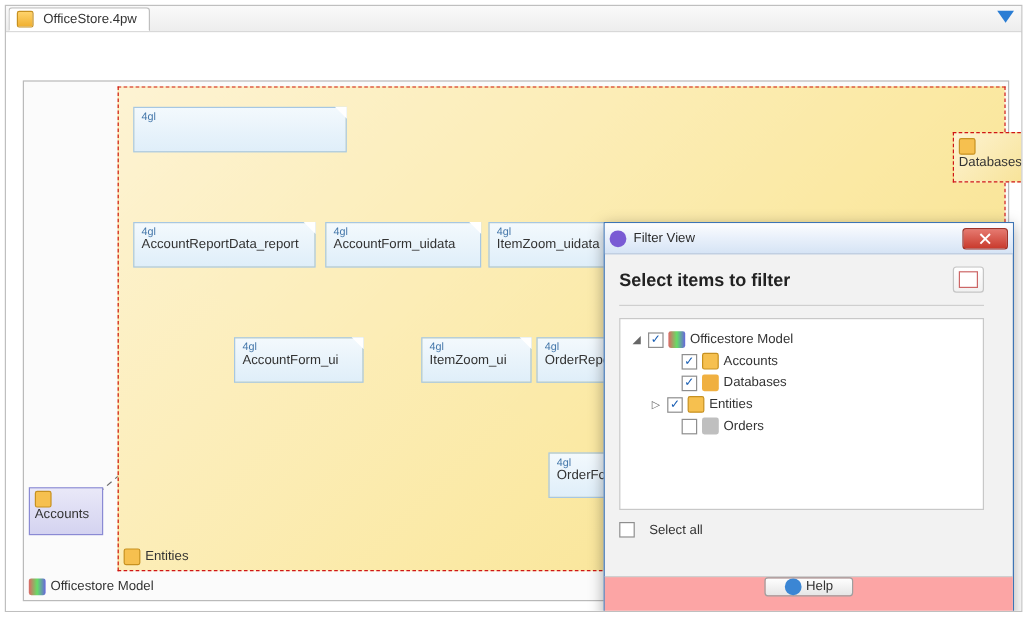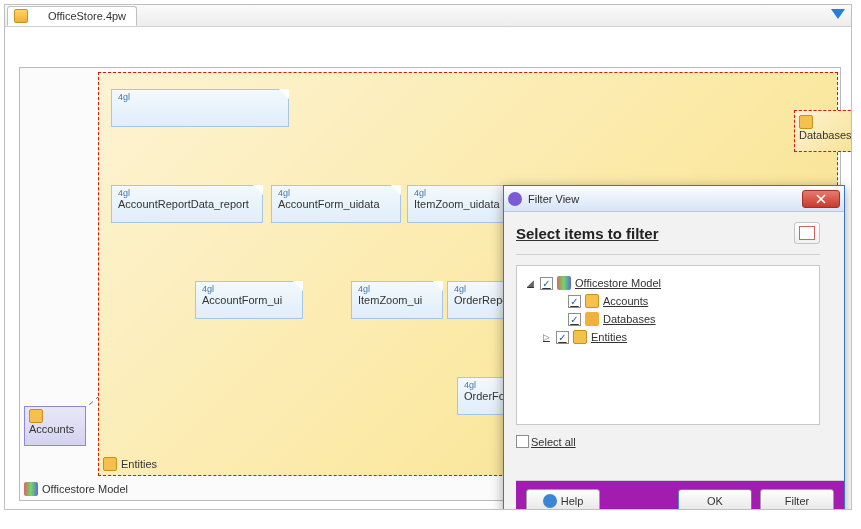--- a/index.html
+++ b/index.html
@@ -33,21 +33,21 @@
     top: 1px; left: 2px;
     height: 20px;
     display: flex;
     align-items: center;
     padding: 0 10px 0 6px;
     background: #fff;
     border: 1px solid #bfbfbf;
     border-bottom: 1px solid #fff;
     border-top-left-radius: 3px;
     border-top-right-radius: 3px;
-    gap: 20px;
+    gap: 8px;
   }
   .tab .icon-small { width:14px; height:14px; }
   .tri {
     position:absolute;
     right:6px; top:4px;
     width:0;height:0;
     border-left:7px solid transparent;
     border-right:7px solid transparent;
     border-top:10px solid #2a7dd4;
   }
@@ -155,21 +155,20 @@
   .dlg-close{
     width:38px;height:18px;
     background:linear-gradient(#e67a70,#c83a2d);
     border:1px solid #9e3228;
     border-radius:3px;
     display:flex;align-items:center;justify-content:center;
     color:#fff; font-weight:bold; font-size:11px;
   }
   .dlg-body{
     padding:10px 24px 0 12px;
-    text-decoration:underline;
   }
   .dlg-hdr{
     display:flex; align-items:center; justify-content:space-between;
   }
   .dlg-hdr h1{ font-size:15px; font-weight:bold; margin:0; color:#222;}
   .hdr-icon{
     width:26px;height:22px;
     border:1px solid #c5c5c5;
     border-radius:3px;
     background:linear-gradient(#fff,#f1f1f1);
@@ -196,32 +195,33 @@
   .cb{
     width:13px;height:13px;
     border:1px solid #8e8e8e;
     background:#fff;
     display:inline-flex;align-items:center;justify-content:center;
     font-size:10px; color:#1a5fb4;
   }
   .cb.checked::before{ content:"✓"; }
   .ticon{ width:14px;height:14px; display:inline-block;}
   .selectall{
-    display:flex; align-items:center; gap:2px;
+    display:flex; align-items:center; gap:12px;
     margin-top:10px;
   }
   .dlg-foot{
     position:absolute;
-    left:12px;right:0;bottom:0;
+    left:0;right:0;bottom:0;
     height:40px;
     border-top:1px solid #cfcfcf;
-    background:#a21caf;
+    background:#fca5a5;
     display:flex;align-items:center;
     padding:0 10px;
     gap:8px;
+    flex-direction:column;
   }
   .btn{
     height:24px;
     min-width:74px;
     border:1px solid #9f9f9f;
     background:linear-gradient(#fefefe,#e6e6e6);
     border-radius:3px;
     display:flex;align-items:center;justify-content:center;
     gap:4px;
     font-size:11px;
@@ -399,20 +399,26 @@
             <span class="cb checked"></span>
             <span class="ticon ic-db"></span>
             <span>Databases</span>
           </div>
           <div class="tree-row child" style="padding-left:18px">
             <span class="expander">▷</span>
             <span class="cb checked"></span>
             <span class="ticon ic-folder"></span>
             <span>Entities</span>
           </div>
+          <div class="tree-row child">
+            <span class="expander"></span>
+            <span class="cb"></span>
+            <span class="ticon ic-orders"></span>
+            <span>Orders</span>
+          </div>
         </div>
 
         <div class="selectall">
           <span class="cb"></span>
           <span>Select all</span>
         </div>
       </div>
 
       <div class="dlg-foot">
         <div class="btn">

